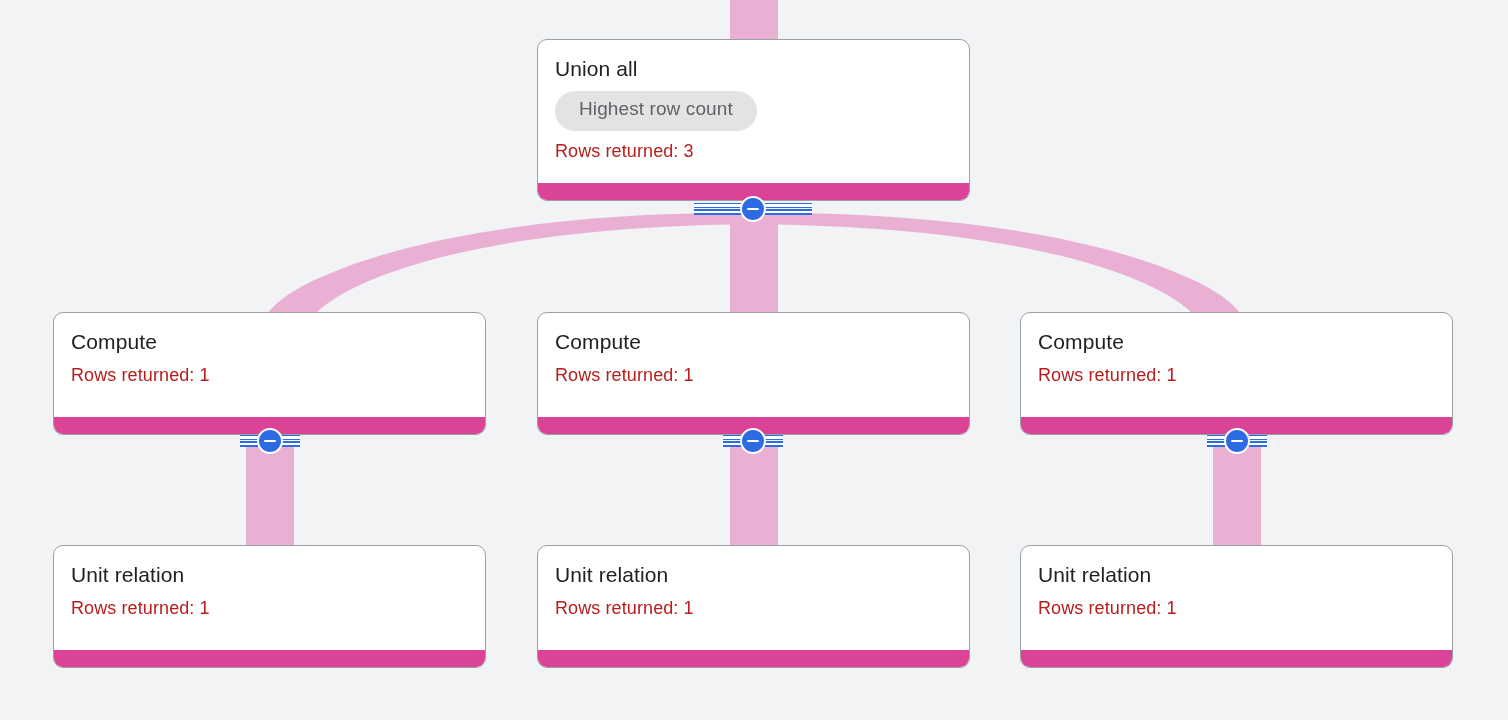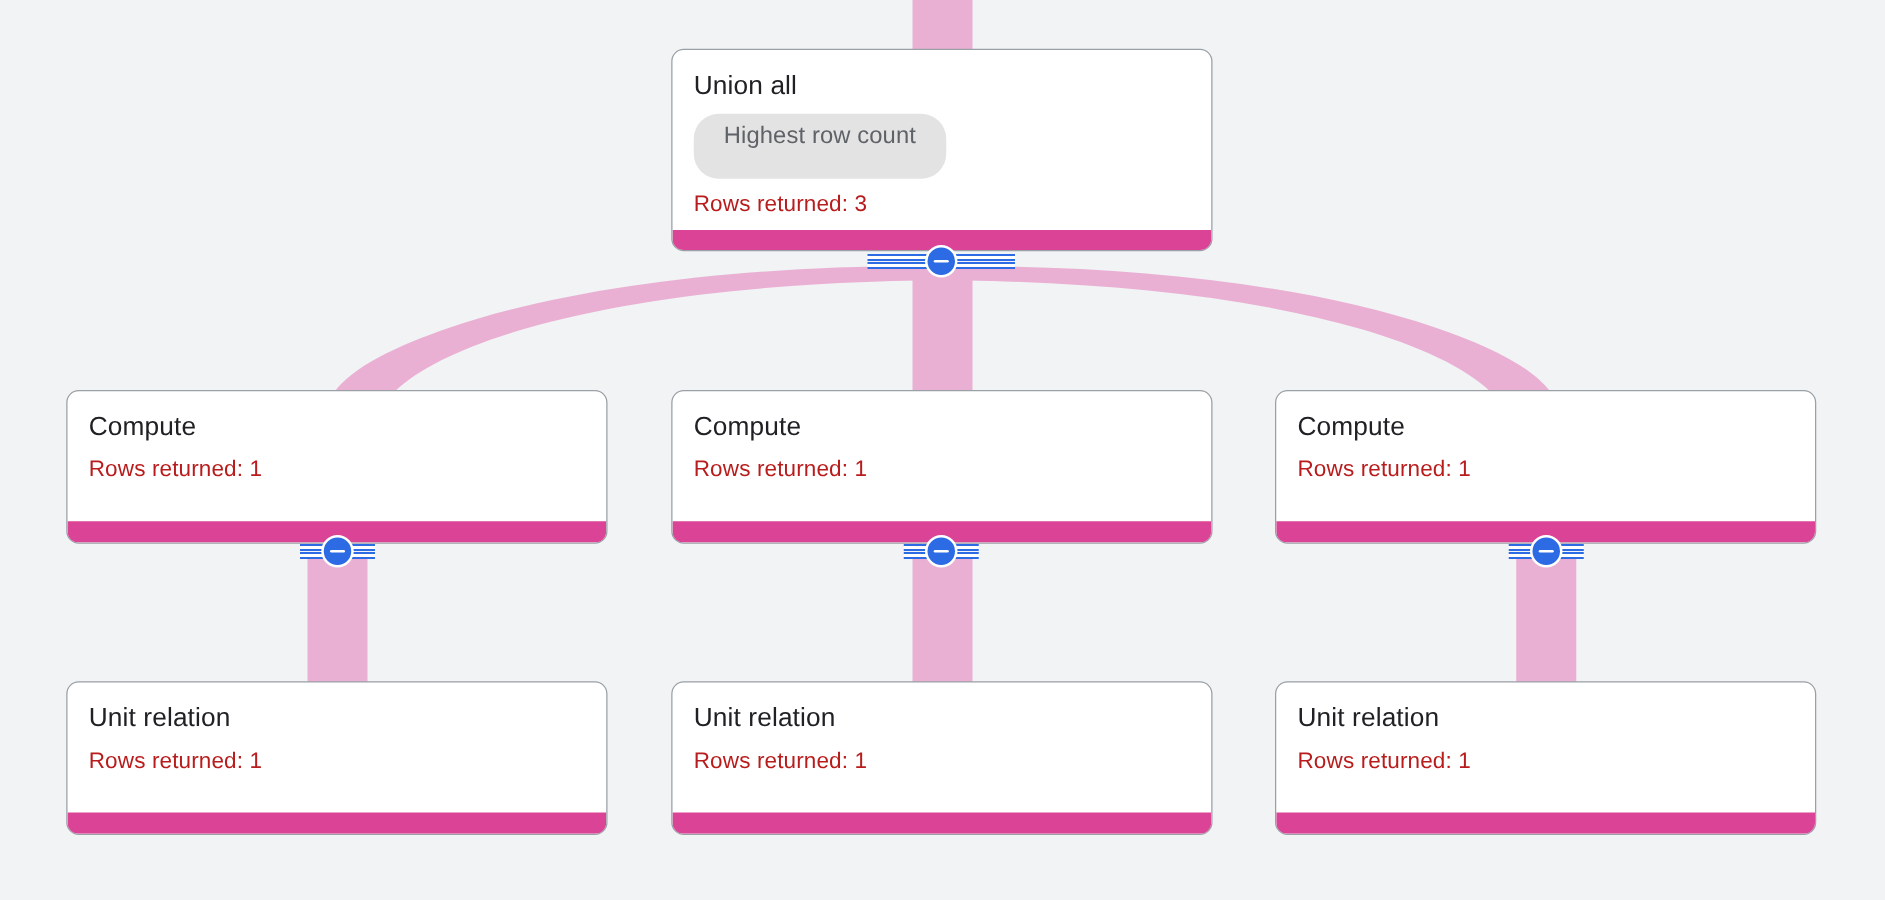--- a/index.html
+++ b/index.html
@@ -51,21 +51,21 @@
     font-size: 21px;
     font-weight: 500;
     line-height: 26px;
     color: #202124;
     letter-spacing: 0.1px;
     white-space: nowrap;
   }
   .node-chip {
     display: inline-block;
     margin-top: 9px;
-    padding: 7px 24px 23px 24px;
+    padding: 7px 24px 11px 24px;
     background: #E3E3E3;
     color: #5F6368;
     border-radius: 20px;
     font-size: 19px;
     line-height: 22px;
     letter-spacing: 0.1px;
     white-space: nowrap;
   }
   .node-sub {
     margin-top: 9px;

